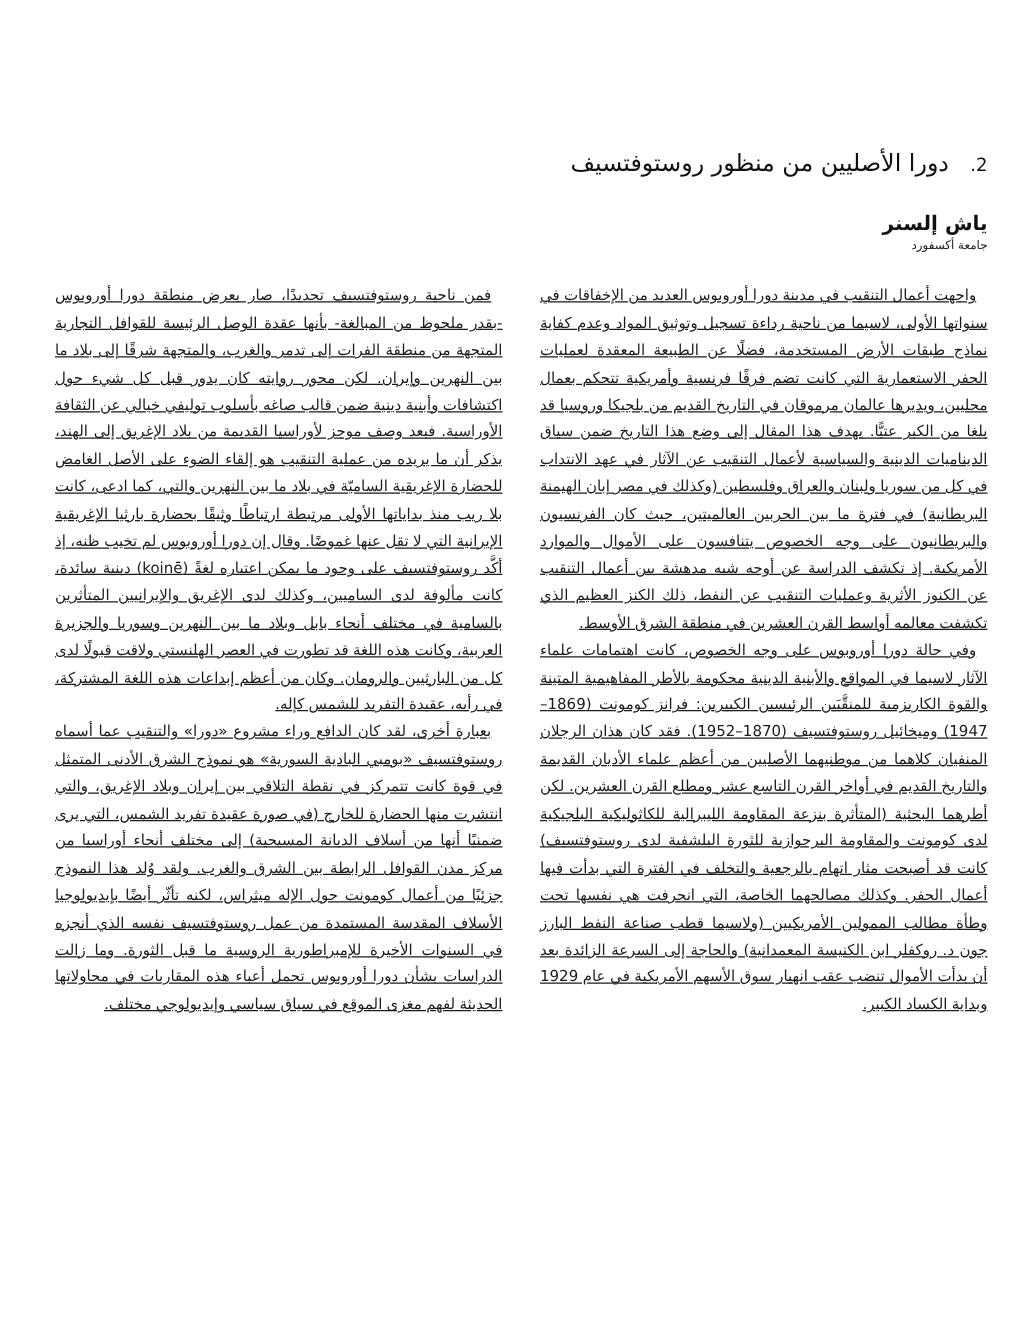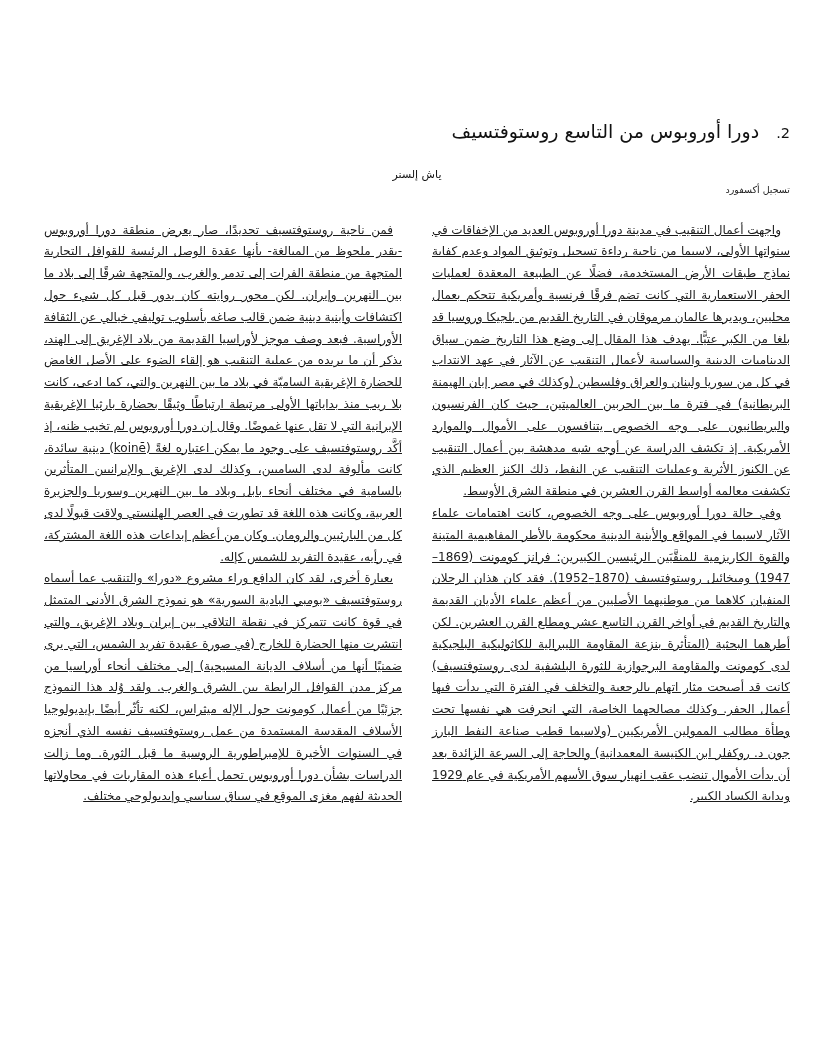--- a/index.html
+++ b/index.html
@@ -40,24 +40,23 @@
     letter-spacing: 0;
     color: #111111;
     white-space: nowrap;
   }
   .author-block {
     text-align: right;
     margin: 0 0 23px 0;
     line-height: 1.35;
   }
   .author-name {
-    font-size: 11px;
-    font-weight: normal;
+    font-size: 16px;
+    font-weight: bold;
     color: #111111;
-    text-align: center;
   }
   .author-affiliation {
     font-size: 9.5px;
     color: #222222;
     margin-top: 1px;
   }
   .columns {
     display: flex;
     flex-direction: row;      
     gap: 30px;
@@ -77,26 +76,26 @@
     text-decoration: underline;
   }
 </style>
 </head>
 <body>
 
 <div class="page">
 
   <h1 class="heading">
     <span class="num">2.</span>
-    <span class="title-text">دورا أوروبوس من التاسع روستوفتسيف</span>
+    <span class="title-text">دورا الأصليين من منظور روستوفتسيف</span>
   </h1>
 
   <div class="author-block">
     <div class="author-name">ياش إلسنر</div>
-    <div class="author-affiliation">تسجيل أكسفورد</div>
+    <div class="author-affiliation">جامعة أكسفورد</div>
   </div>
 
   <div class="columns">
 
     <div class="col">
       <p>واجهت أعمال التنقيب في مدينة دورا أوروبوس العديد من الإخفاقات في سنواتها الأولى، لاسيما من ناحية رداءة تسجيل وتوثيق المواد وعدم كفاية نماذج طبقات الأرض المستخدمة، فضلًا عن الطبيعة المعقدة لعمليات الحفر الاستعمارية التي كانت تضم فرقًا فرنسية وأمريكية تتحكم بعمال محليين، ويديرها عالمان مرموقان في التاريخ القديم من بلجيكا وروسيا قد بلغا من الكبر عتيًّا. يهدف هذا المقال إلى وضع هذا التاريخ ضمن سياق الديناميات الدينية والسياسية لأعمال التنقيب عن الآثار في عهد الانتداب في كل من سوريا ولبنان والعراق وفلسطين (وكذلك في مصر إبان الهيمنة البريطانية) في فترة ما بين الحربين العالميتين، حيث كان الفرنسيون والبريطانيون على وجه الخصوص يتنافسون على الأموال والموارد الأمريكية. إذ تكشف الدراسة عن أوجه شبه مدهشة بين أعمال التنقيب عن الكنوز الأثرية وعمليات التنقيب عن النفط، ذلك الكنز العظيم الذي تكشفت معالمه أواسط القرن العشرين في منطقة الشرق الأوسط.</p>
       <p>وفي حالة دورا أوروبوس على وجه الخصوص، كانت اهتمامات علماء الآثار لاسيما في المواقع والأبنية الدينية محكومة بالأطر المفاهيمية المتينة والقوة الكاريزمية للمنقَّبَين الرئيسين الكبيرين: فرانز كومونت (1869–1947) وميخائيل روستوفتسيف (1870–1952). فقد كان هذان الرجلان المنفيان كلاهما من موطنيهما الأصليين من أعظم علماء الأديان القديمة والتاريخ القديم في أواخر القرن التاسع عشر ومطلع القرن العشرين. لكن أطرهما البحثية (المتأثرة بنزعة المقاومة الليبرالية للكاثوليكية البلجيكية لدى كومونت والمقاومة البرجوازية للثورة البلشفية لدى روستوفتسيف) كانت قد أصبحت مثار اتهام بالرجعية والتخلف في الفترة التي بدأت فيها أعمال الحفر. وكذلك مصالحهما الخاصة، التي انحرفت هي نفسها تحت وطأة مطالب الممولين الأمريكيين (ولاسيما قطب صناعة النفط البارز جون د. روكفلر ابن الكنيسة المعمدانية) والحاجة إلى السرعة الزائدة بعد أن بدأت الأموال تنضب عقب انهيار سوق الأسهم الأمريكية في عام 1929 وبداية الكساد الكبير.</p>
     </div>
 
     <div class="col">

